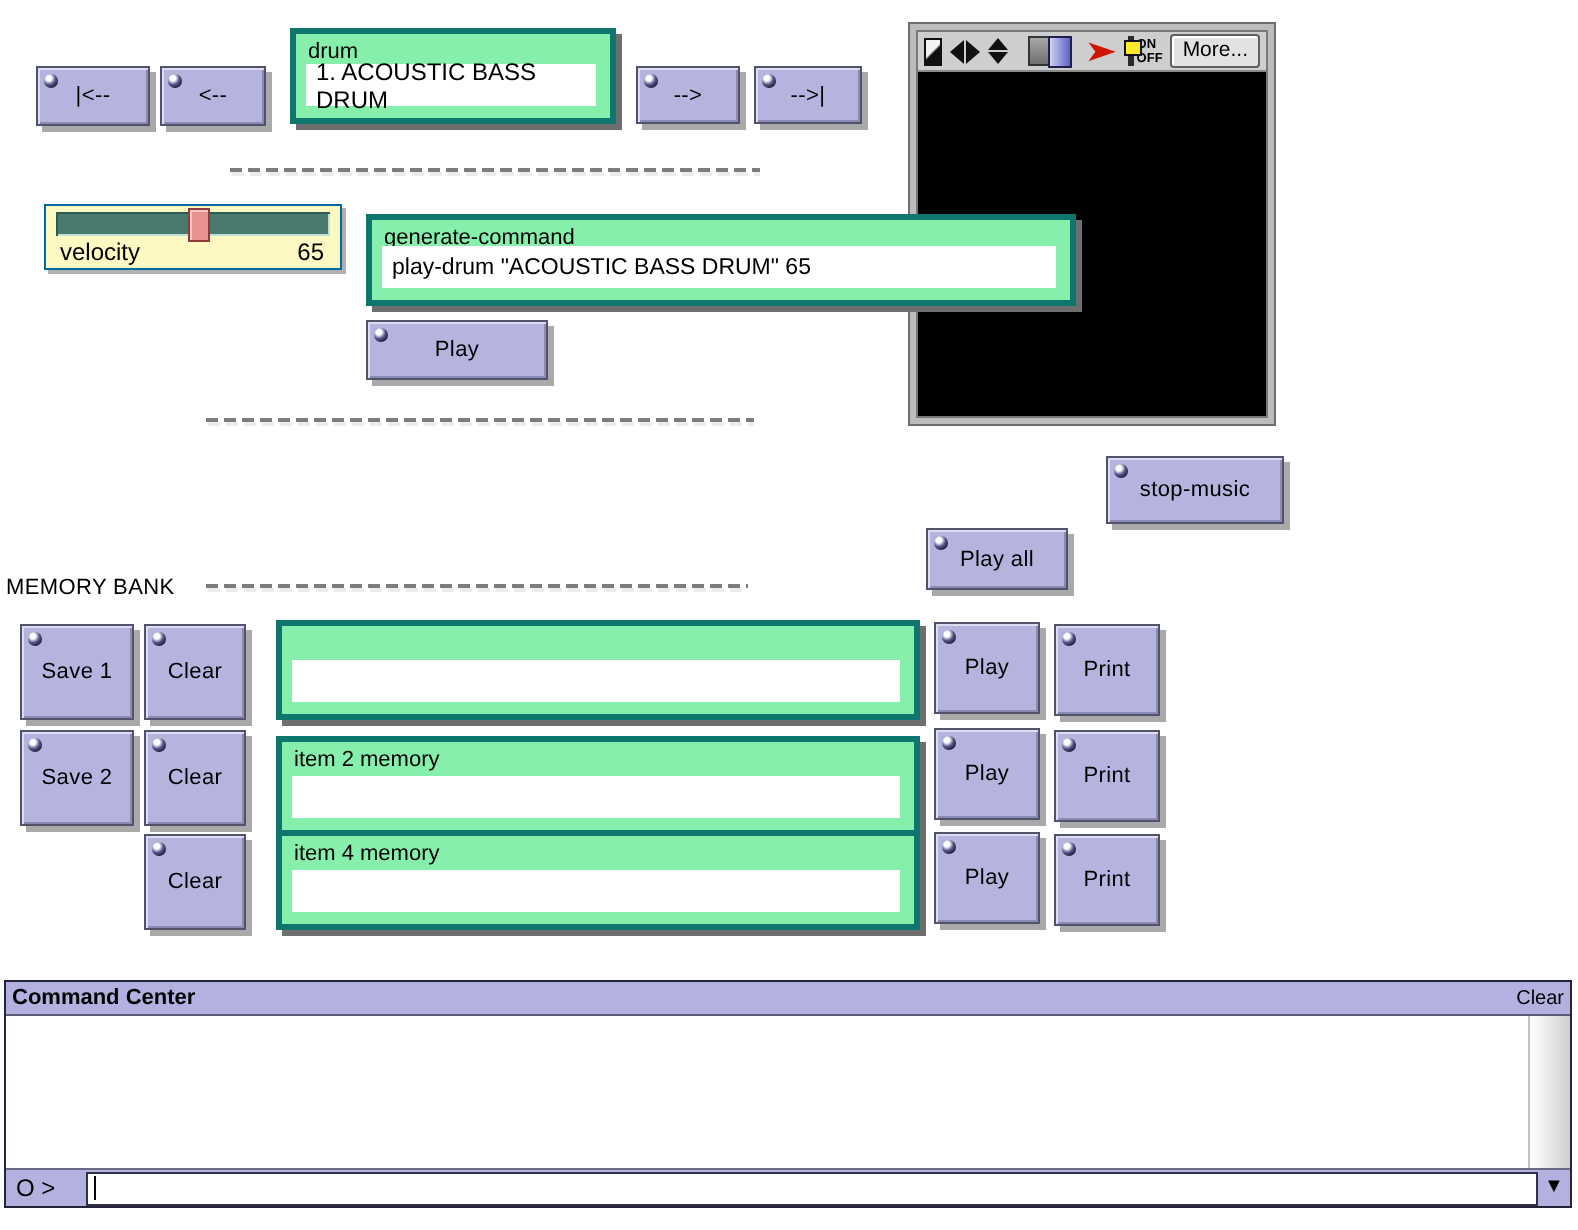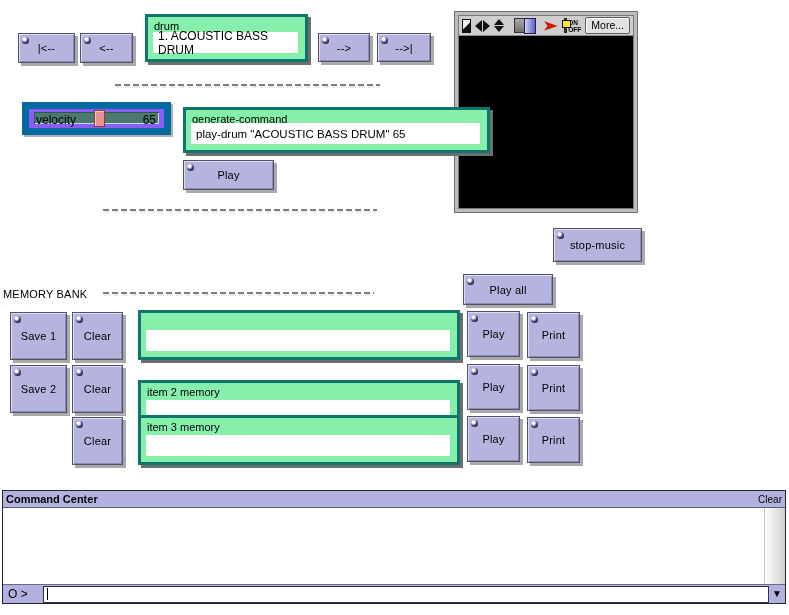--- a/index.html
+++ b/index.html
@@ -21,21 +21,21 @@
   .kbox-field{position:absolute;left:5px;right:7px;bottom:6px;height:21px;background:#fff;
               display:flex;align-items:center;padding-left:5px;font-size:12px;box-sizing:border-box;}
 
   
   .dash{position:absolute;height:4px;
         background:
           repeating-linear-gradient(90deg,#ececec 0 6px,transparent 6px 9px) 1px 2px/100% 2px no-repeat,
           repeating-linear-gradient(90deg,#7d7d7d 0 6px,transparent 6px 9px) 0 0/100% 2px no-repeat;}
 
   
-  .vel{position:absolute;background:#8b5cf6;border:7px solid #0369a1;box-shadow:2px 2px 0 #b0b0b0;box-sizing:border-box;}
+  .vel{position:absolute;background:#fef9c3;border:1px solid #0369a1;box-shadow:2px 2px 0 #b0b0b0;box-sizing:border-box;}
   .vel-track{position:absolute;left:5px;top:3px;right:5px;height:12px;background:#497a6d;
              box-shadow:inset 1px 1px 0 #2e5a4f,inset -1px -1px 0 #bfe2d5;}
   .vel-handle{position:absolute;left:48%;top:-2px;width:9px;height:15px;background:#e79191;
               border:1px solid #8e3b3b;box-shadow:inset 1px 1px 0 #f6c6c6;}
   .vel-row{position:absolute;left:7px;right:8px;bottom:1px;display:flex;justify-content:space-between;font-size:12px;}
 
   
   .panel{position:absolute;border:3px solid #bcbcbc;outline:1px solid #6e6e6e;
          box-shadow:inset 0 0 0 1px #787878;background:#000;box-sizing:border-box;z-index:1;}
   .ptitle{position:absolute;top:1px;left:1px;right:1px;height:20px;background:#cecece;
@@ -118,21 +118,21 @@
   <div class="vel" style="left:22px;top:102px;width:149px;height:33px">
     <div class="vel-track">
       <div class="vel-handle"></div>
     </div>
     <div class="vel-row">
       <span>velocity</span>
       <span>65</span>
     </div>
   </div>
 
-  <div class="kbox" style="left:183px;top:107px;width:307px;height:46px">
+  <div class="kbox" style="left:183px;top:107px;width:355px;height:46px">
     <div class="kbox-title">generate-command</div>
     <div class="kbox-field" style="font-size:11.5px">
       <span>play-drum "ACOUSTIC BASS DRUM" 65</span>
     </div>
   </div>
 
   <div class="btn" style="left:183px;top:160px;width:91px;height:30px">
     <span class="sphere"></span>
     <span class="lbl">Play</span>
   </div>
@@ -169,21 +169,21 @@
   </div>
 
   <div class="btn" style="left:553px;top:228px;width:89px;height:34px">
     <span class="sphere"></span>
     <span class="lbl">stop-music</span>
   </div>
 
   <span class="memlabel" style="left:3px;top:288px">MEMORY BANK</span>
   <div class="dash" style="left:103px;top:292px;width:271px"></div>
 
-  <div class="btn" style="left:463px;top:274px;width:90px;height:31px">
+  <div class="btn" style="left:463px;top:264px;width:71px;height:31px">
     <span class="sphere"></span>
     <span class="lbl">Play all</span>
   </div>
 
   <div class="btn" style="left:10px;top:312px;width:57px;height:48px">
     <span class="sphere"></span>
     <span class="lbl">Save 1</span>
   </div>
   <div class="btn" style="left:72px;top:312px;width:51px;height:48px">
     <span class="sphere"></span>
@@ -204,41 +204,41 @@
   </div>
 
   <div class="btn" style="left:10px;top:365px;width:57px;height:48px">
     <span class="sphere"></span>
     <span class="lbl">Save 2</span>
   </div>
   <div class="btn" style="left:72px;top:365px;width:51px;height:48px">
     <span class="sphere"></span>
     <span class="lbl">Clear</span>
   </div>
-  <div class="kbox" style="left:138px;top:380px;width:322px;height:50px">
+  <div class="kbox" style="left:138px;top:368px;width:322px;height:50px">
     <div class="kbox-title">item 2 memory</div>
     <div class="kbox-field">
       <span></span>
     </div>
   </div>
   <div class="btn" style="left:467px;top:364px;width:53px;height:46px">
     <span class="sphere"></span>
     <span class="lbl">Play</span>
   </div>
   <div class="btn" style="left:527px;top:365px;width:53px;height:46px">
     <span class="sphere"></span>
     <span class="lbl">Print</span>
   </div>
 
   <div class="btn" style="left:72px;top:417px;width:51px;height:48px">
     <span class="sphere"></span>
     <span class="lbl">Clear</span>
   </div>
   <div class="kbox" style="left:138px;top:415px;width:322px;height:50px">
-    <div class="kbox-title">item 3 memory</div>
+    <div class="kbox-title">item 4 memory</div>
     <div class="kbox-field">
       <span></span>
     </div>
   </div>
   <div class="btn" style="left:467px;top:416px;width:53px;height:46px">
     <span class="sphere"></span>
     <span class="lbl">Play</span>
   </div>
   <div class="btn" style="left:527px;top:417px;width:53px;height:46px">
     <span class="sphere"></span>

